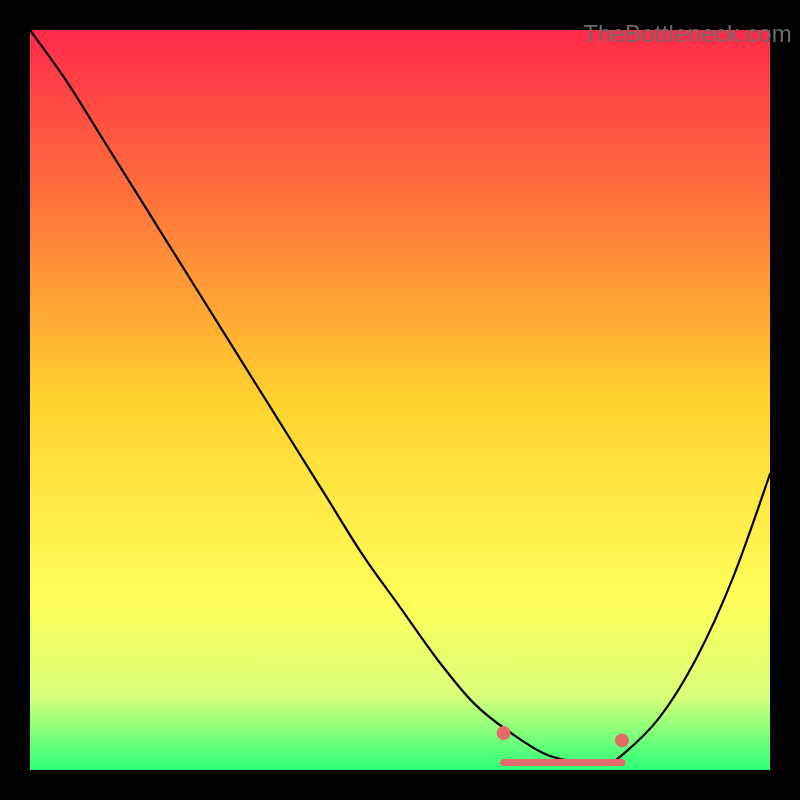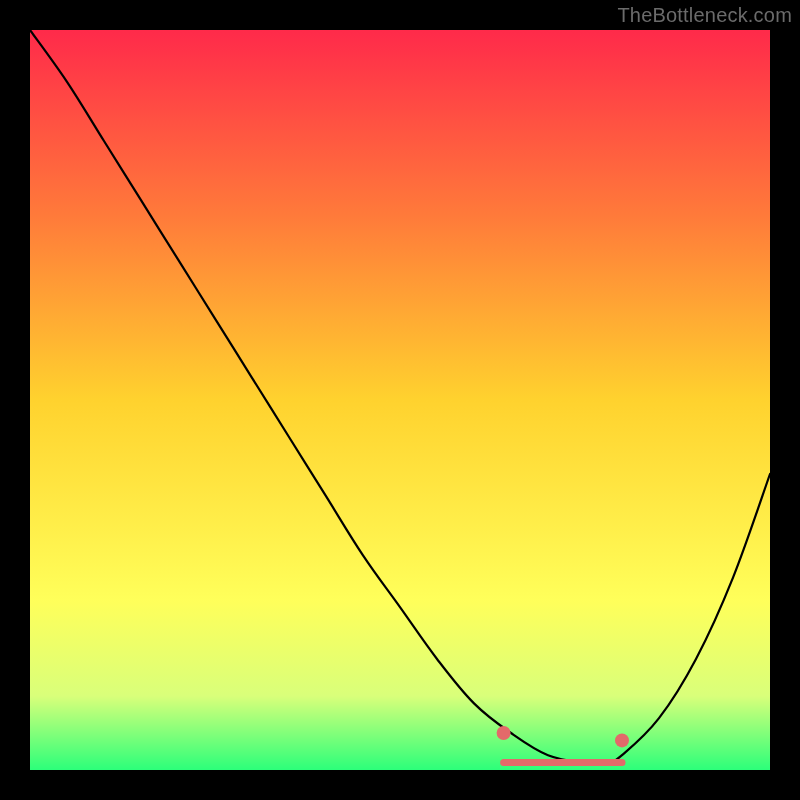--- a/index.html
+++ b/index.html
@@ -12,24 +12,24 @@
     font-family: Arial, Helvetica, sans-serif;
   }
   .stage {
     position: relative;
     width: 800px;
     height: 800px;
     background: #000;
   }
   .attribution {
     position: absolute;
-    top: 4px;
+    top: 20px;
     right: 8px;
     color: #6b6b6b;
-    font-size: 20px;
+    font-size: 24px;
     font-weight: 400;
     letter-spacing: 0.2px;
     z-index: 10;
   }
   .plot-wrap {
     position: absolute;
     left: 30px;
     top: 30px;
     width: 740px;
     height: 740px;

